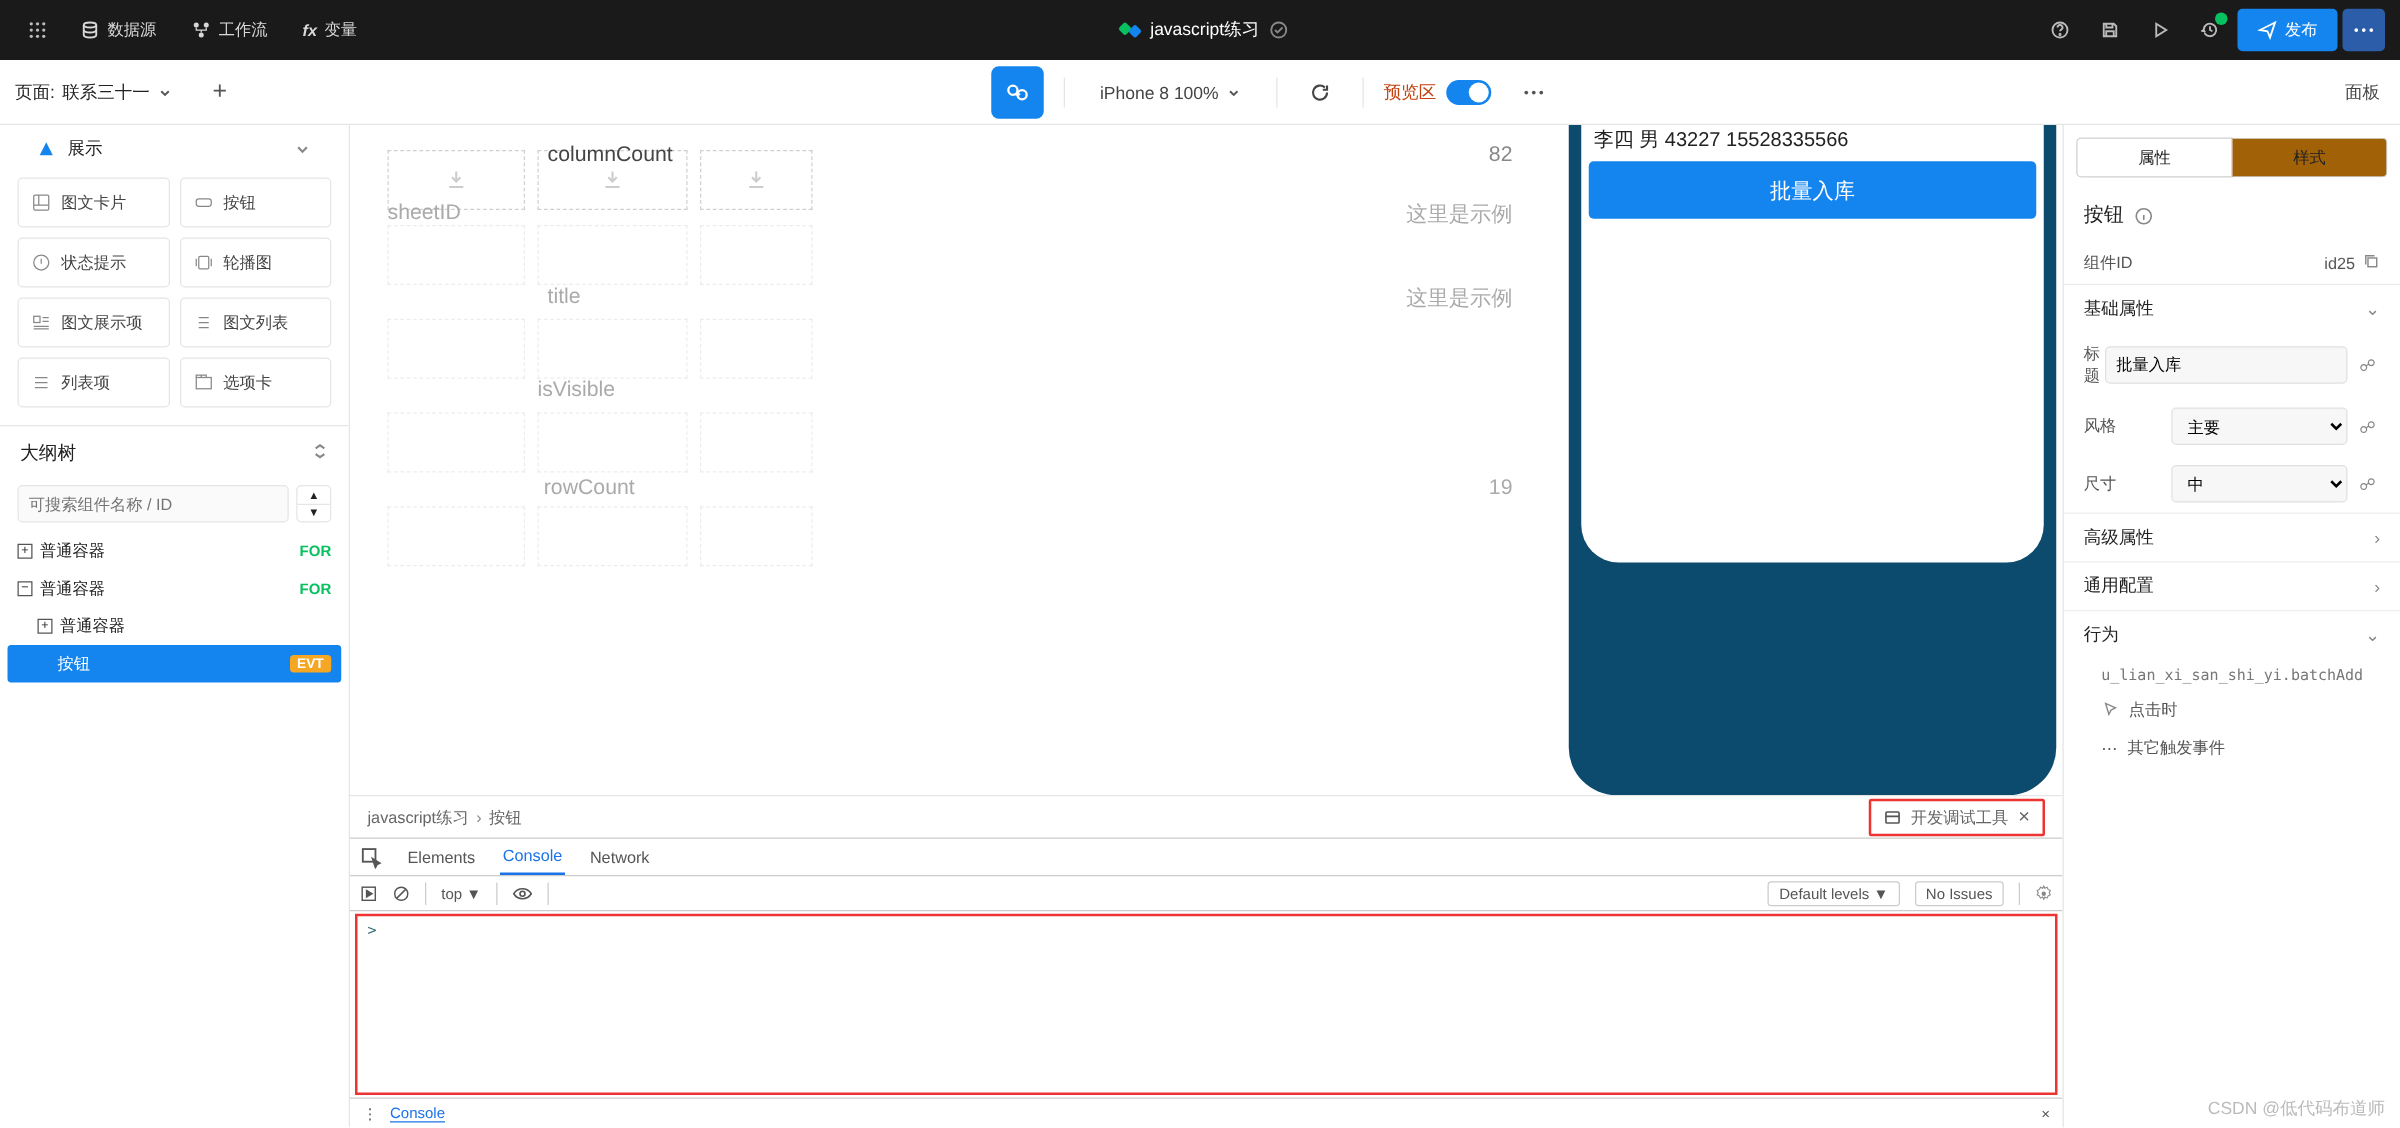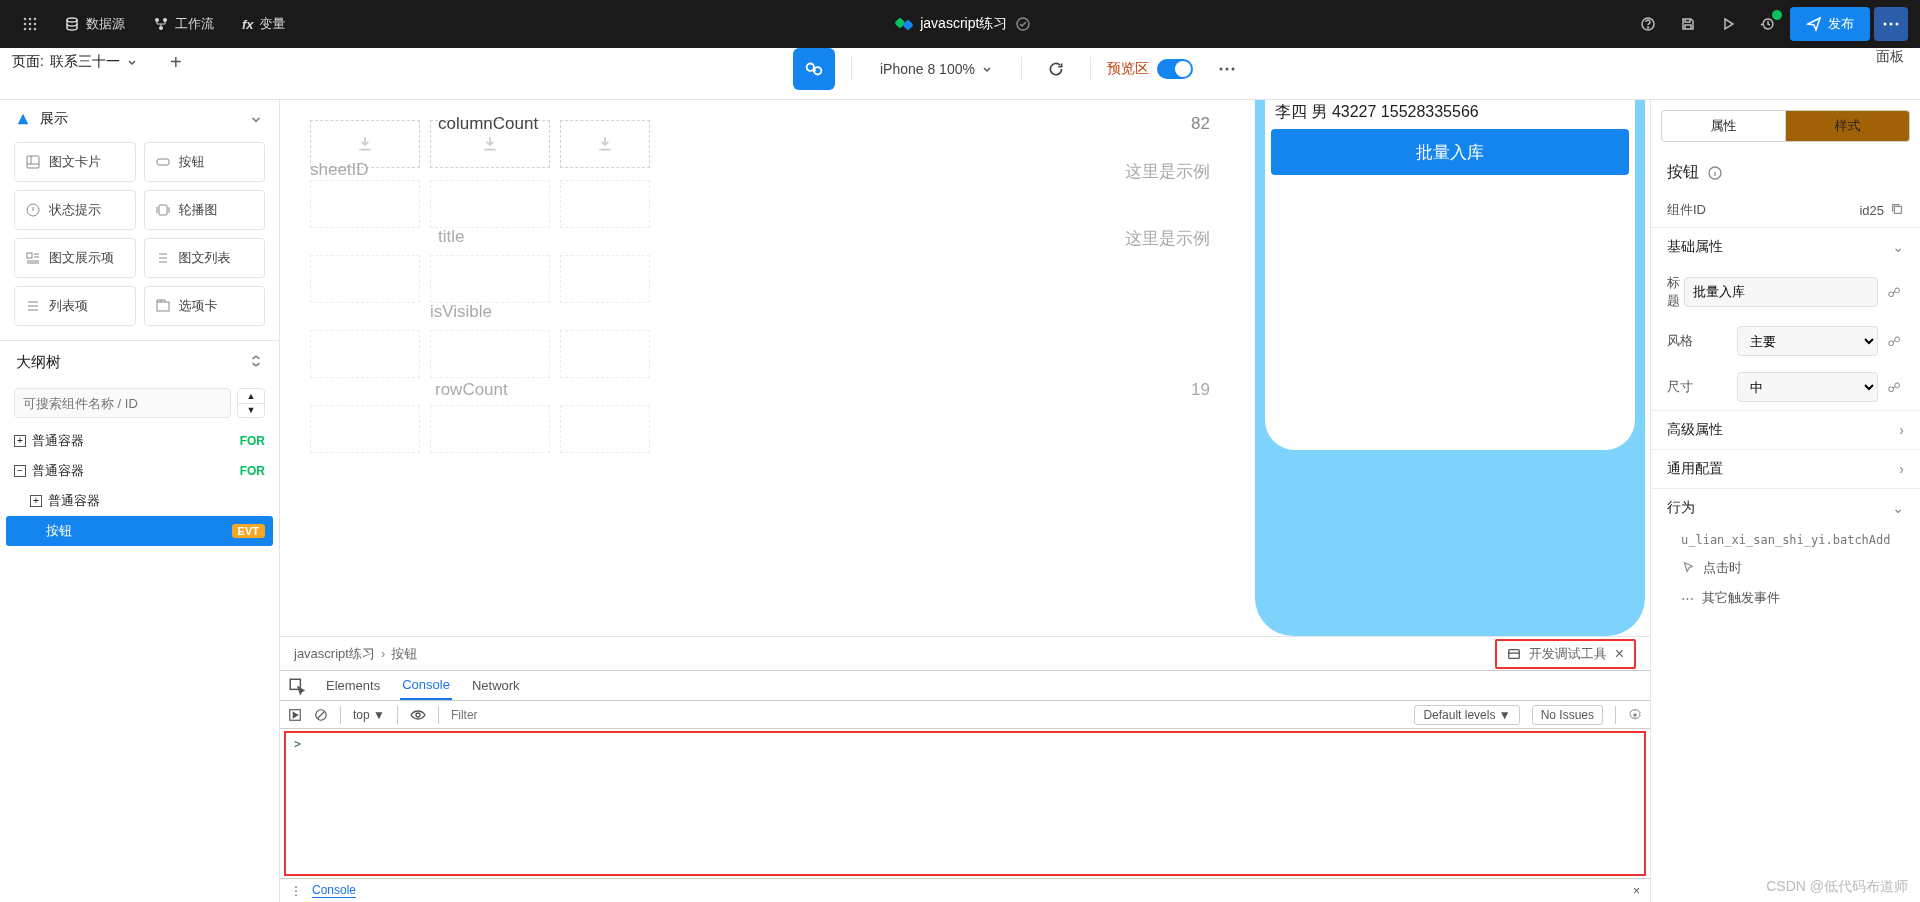--- a/index.html
+++ b/index.html
@@ -12,38 +12,38 @@
 .top-center { gap: 8px; color: #fff; }
 .logo-diamond { width: 16px; height: 16px; position: relative; }
 .logo-diamond::before, .logo-diamond::after { content: ""; position: absolute; width: 8px; height: 8px; transform: rotate(45deg); border-radius: 2px; }
 .logo-diamond::before { background: #07c160; left: 0; top: 3px; }
 .logo-diamond::after { background: #1485ee; right: 0; top: 5px; }
 .top-icon { width: 36px; height: 36px; display: flex; align-items: center; justify-content: center; color: #bbb; cursor: pointer; position: relative; }
 .badge-dot { position: absolute; top: 4px; right: 4px; width: 10px; height: 10px; background: #07c160; border-radius: 50%; }
 .publish-btn { display: flex; align-items: center; gap: 6px; height: 34px; padding: 0 16px; background: #1485ee; color: #fff; border-radius: 4px; cursor: pointer; font-size: 13px; }
 .more-btn { width: 34px; height: 34px; background: #2b5da8; border-radius: 4px; display: flex; align-items: center; justify-content: center; cursor: pointer; color: #fff; }
 
-.secondbar { height: 52px; border-bottom: 1px solid #e5e5e5; display: flex; align-items: flex-start; padding: 0 12px; justify-content: space-between; }
+.secondbar { height: 52px; border-bottom: 1px solid #e5e5e5; display: flex; align-items: center; padding: 0 12px; justify-content: space-between; }
 .sec-left { display: flex; align-items: center; gap: 8px; }
 .page-sel { display: flex; align-items: center; gap: 6px; font-size: 14px; cursor: pointer; }
 .add-page { margin-left: 16px; width: 28px; height: 28px; display: flex; align-items: center; justify-content: center; cursor: pointer; font-size: 20px; color: #555; }
 .sec-mid { display: flex; align-items: center; gap: 16px; }
 .mini-badge { width: 42px; height: 42px; background: #1485ee; border-radius: 6px; display: flex; align-items: center; justify-content: center; color: #fff; cursor: pointer; }
 .mini-badge svg { width: 22px; height: 22px; }
 .device-sel { display: flex; align-items: center; gap: 6px; padding: 6px 12px; cursor: pointer; color: #444; }
 .vdiv { width: 1px; height: 24px; background: #e5e5e5; }
 .icon-btn { width: 36px; height: 36px; display: flex; align-items: center; justify-content: center; cursor: pointer; color: #444; }
 .preview-toggle { display: flex; align-items: center; gap: 8px; color: #c2410c; }
 .switch { width: 36px; height: 20px; background: #1485ee; border-radius: 10px; position: relative; cursor: pointer; }
 .switch::after { content: ""; position: absolute; width: 16px; height: 16px; background: #fff; border-radius: 50%; top: 2px; right: 2px; }
 .panel-label { width: 60px; text-align: right; padding-right: 4px; cursor: pointer; color: #444; }
 
 .main { display: flex; height: calc(100% - 100px); }
 .left-panel { width: 280px; border-right: 1px solid #e5e5e5; display: flex; flex-direction: column; overflow: hidden; }
-.section-header { display: flex; align-items: center; justify-content: space-between; padding: 10px 16px; cursor: pointer; }
+.section-header { display: flex; align-items: center; justify-content: space-between; padding: 10px 30px; cursor: pointer; }
 .sh-left { display: flex; align-items: center; gap: 10px; font-weight: 500; }
 .tri-icon { width: 14px; height: 14px; display: inline-block; }
 .comp-grid { display: grid; grid-template-columns: 1fr 1fr; gap: 8px; padding: 4px 14px 14px; }
 .comp-item { height: 40px; border: 1px solid #e5e5e5; border-radius: 4px; display: flex; align-items: center; gap: 8px; padding: 0 10px; font-size: 13px; color: #444; cursor: grab; }
 .comp-item svg { width: 16px; height: 16px; color: #888; }
 .outline-head { border-top: 1px solid #e5e5e5; padding: 12px 16px; display: flex; justify-content: space-between; align-items: center; font-size: 15px; font-weight: 500; }
 .outline-sort svg { width: 14px; }
 .outline-search { display: flex; padding: 4px 14px 8px; gap: 6px; }
 .outline-search input { flex: 1; height: 30px; border: 1px solid #e5e5e5; border-radius: 4px; padding: 0 8px; font-size: 13px; background: #fafafa; }
 .spin { width: 28px; border: 1px solid #e5e5e5; border-radius: 4px; display: flex; flex-direction: column; }
@@ -63,21 +63,21 @@
 .canvas-area { flex: 1; display: flex; overflow: hidden; }
 .canvas-left { flex: 1; position: relative; padding: 20px 30px; overflow: hidden; }
 .drop-row { display: flex; gap: 10px; margin-bottom: 30px; align-items: center; }
 .drop-box { border: 1px dashed #d0d0d0; display: flex; align-items: center; justify-content: center; color: #bbb; font-size: 16px; }
 .db1 { width: 110px; height: 48px; }
 .db2 { width: 120px; height: 48px; }
 .db3 { width: 90px; height: 48px; }
 .drop-label { font-size: 17px; color: #aaa; position: absolute; }
 .drop-val { font-size: 17px; color: #aaa; position: absolute; }
 .preview { width: 400px; display: flex; justify-content: center; padding-top: 0; }
-.phone { width: 390px; background: #7dd3fc; border-radius: 0 0 38px 38px; padding: 0 10px 10px; overflow: hidden; }
+.phone { width: 390px; background: #0c4a6e; border-radius: 0 0 38px 38px; padding: 0 10px 10px; overflow: hidden; }
 .phone-in { background: #fff; height: 350px; border-radius: 0 0 30px 30px; overflow: hidden; }
 .phone-text { padding: 2px 10px 6px; font-size: 16px; }
 .big-btn { margin: 0 6px; background: #1485ee; color: #fff; height: 46px; display: flex; align-items: center; justify-content: center; font-size: 17px; font-weight: 500; border-radius: 4px; cursor: pointer; }
 .crumb { height: 34px; display: flex; align-items: center; justify-content: space-between; padding: 0 14px; border-top: 1px solid #e5e5e5; font-size: 13px; color: #666; }
 .crumb-left { display: flex; gap: 6px; align-items: center; }
 .devtool-tag { display: flex; align-items: center; gap: 8px; border: 2px solid #e33; padding: 4px 10px; border-radius: 2px; cursor: pointer; }
 .devtool-tag .x { cursor: pointer; font-size: 16px; }
 
 .devtools { border-top: 1px solid #ccc; display: flex; flex-direction: column; height: 232px; }
 .dt-tabs { height: 30px; display: flex; align-items: center; padding: 0 8px; gap: 18px; border-bottom: 1px solid #ccc; font-size: 13px; color: #555; }
@@ -466,21 +466,20 @@
             <path d="M4 12L12 4"></path>
           </svg>
         <span class="sep"></span>
         <span><span>top</span> ▼</span>
         <span class="sep"></span>
         <svg width="16" height="12" viewBox="0 0 16 12" fill="none" stroke="#555" stroke-width="1.3">
             <path d="M1 6s2.5-4 7-4 7 4 7 4-2.5 4-7 4-7-4-7-4z"></path>
             <circle cx="8" cy="6" r="2"></circle>
           </svg>
         <span class="sep"></span>
-        <input placeholder="Filter" style="">
         <div class="right">
           <span class="chip"><span>Default levels</span> ▼</span>
           <span class="chip">No Issues</span>
           <span class="sep"></span>
           <svg width="14" height="14" viewBox="0 0 16 16" fill="#888">
               <path d="M8 10a2 2 0 100-4 2 2 0 000 4z"></path>
               <path d="M8 1l1 2 2-1 1 2 2 1-1 2 1 2-2 1-1 2-2-1-1 2-1-2-2 1-1-2-2-1 1-2-1-2 2-1 1-2 2 1z" fill="none" stroke="#888"></path>
             </svg>
         </div>
       </div>

